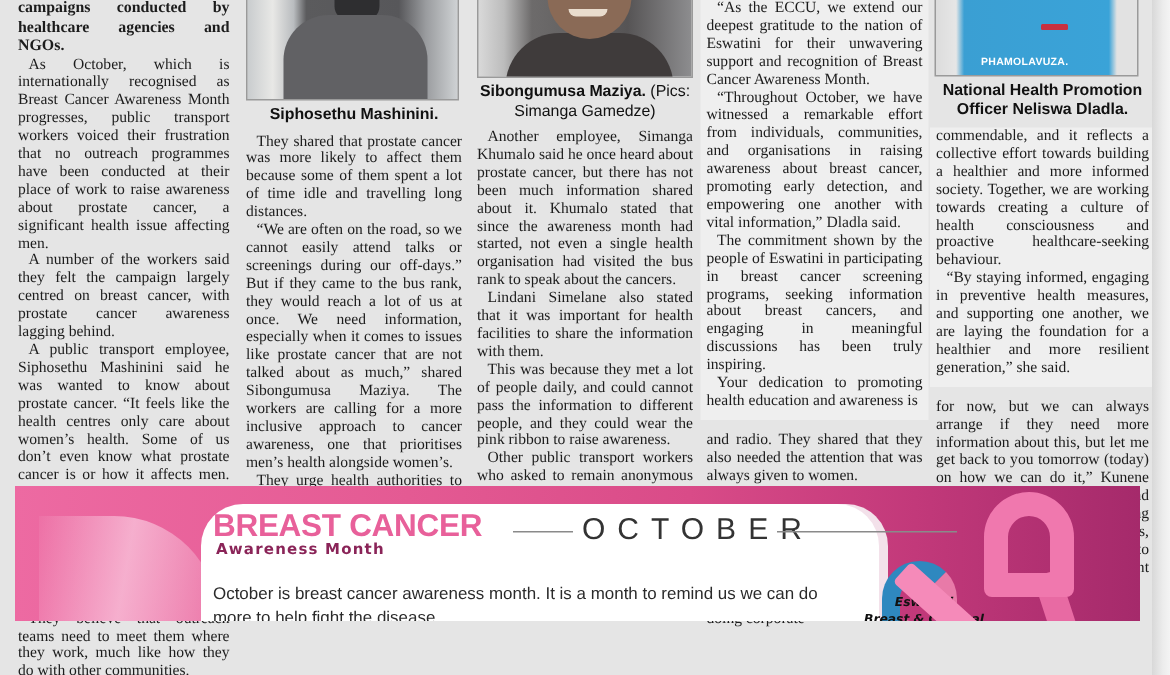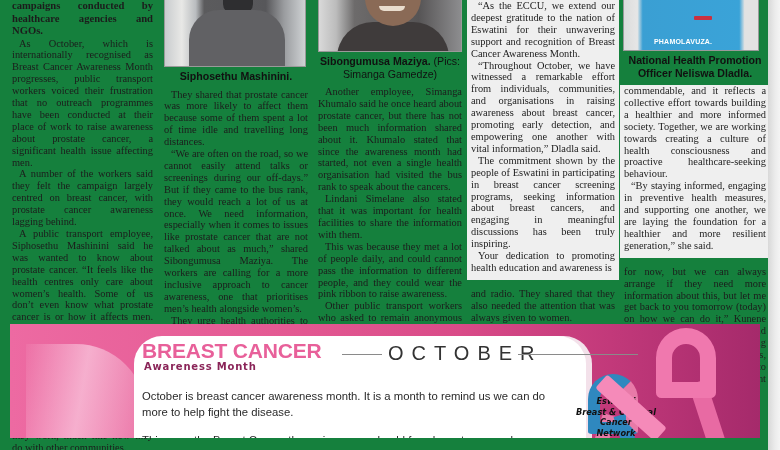--- a/index.html
+++ b/index.html
@@ -1,19 +1,19 @@
 <!DOCTYPE html>
 <html><head>
 <meta charset="utf-8">
 <style>
   * { box-sizing: border-box; margin: 0; padding: 0; }
   html, body { width: 780px; height: 450px; overflow: hidden; background: #ffffff; }
   body { position: relative; font-family: "Liberation Serif", serif; color: #1c1c1c; }
 
-  .page { position: absolute; left: 0; top: 0; width: 768px; height: 450px; background: #15803d; }
+  .page { position: absolute; left: 0; top: 0; width: 768px; height: 450px; background: #e5e5e5; }
   .page-edge { position: absolute; right: 0; top: 0; width: 12px; height: 450px;
     background: linear-gradient(90deg, #d8d8d8, #ececec 60%, #f4f4f4); }
 
   .col { position: absolute; top: 0; font-size: 10.4px; line-height: 11.9px; text-align: justify; }
   .col p { text-indent: 7px; }
   .col p + p { margin-top: 0; }
 
   .c1 { left: 12px; width: 141px; }
   .c1 .lead { font-weight: bold; font-size: 10.6px; text-indent: 0; line-height: 12.5px; }
 
@@ -43,21 +43,21 @@
   .caption { font-family: "Liberation Sans", sans-serif; font-weight: bold;
     font-size: 10.6px; line-height: 12.5px; text-align: center; margin: 3px 0 6px 0; color: #111; }
   .caption .light { font-weight: normal; }
 
   .shaded { background: #efefef; margin: 0 -4px; padding: 0 4px 6px 4px; }
   .c4 .shaded { margin-top: -4px; padding-top: 4px; }
   .c5 .shaded { margin-top: 0; }
   .after-shade { margin-top: 8px; }
 
   
-  .banner { position: absolute; left: 10px; top: 324px; width: 750px; height: 114px;
+  .banner { position: absolute; left: 10px; top: 324px; width: 750px; height: 90px;
     background: linear-gradient(90deg, #ed6aa2 0%, #e45a93 35%, #d94b88 60%, #c2397a 80%, #a52a6b 100%); overflow: hidden; }
   .banner .silhouette { position: absolute; left: 16px; top: 20px; width: 120px; height: 130px;
     border-radius: 0 70px 0 0; background: linear-gradient(100deg, rgba(255,255,255,0.05), rgba(255,235,245,0.55) 45%, rgba(255,255,255,0.08)); }
   .banner .card { position: absolute; left: 124px; top: 12px; width: 452px; height: 130px;
     background: #ffffff; border-radius: 28px 28px 0 0; box-shadow: 6px 0 0 #f3e1ea; }
   .card .title { position: absolute; left: 8px; top: 4px; font-family: "Liberation Sans", sans-serif;
     font-weight: bold; font-size: 21px; letter-spacing: -0.2px; color: #e8609a; line-height: 22px; }
   .card .subtitle { position: absolute; left: 10px; top: 23px; font-family: "DejaVu Sans", sans-serif;
     font-weight: bold; font-size: 10px; color: #8a2458; letter-spacing: 0.8px; line-height: 16px; }
   .card .rule-l { position: absolute; left: 208px; top: 18px; width: 40px; height: 1px; background: #8a8a8a; }

